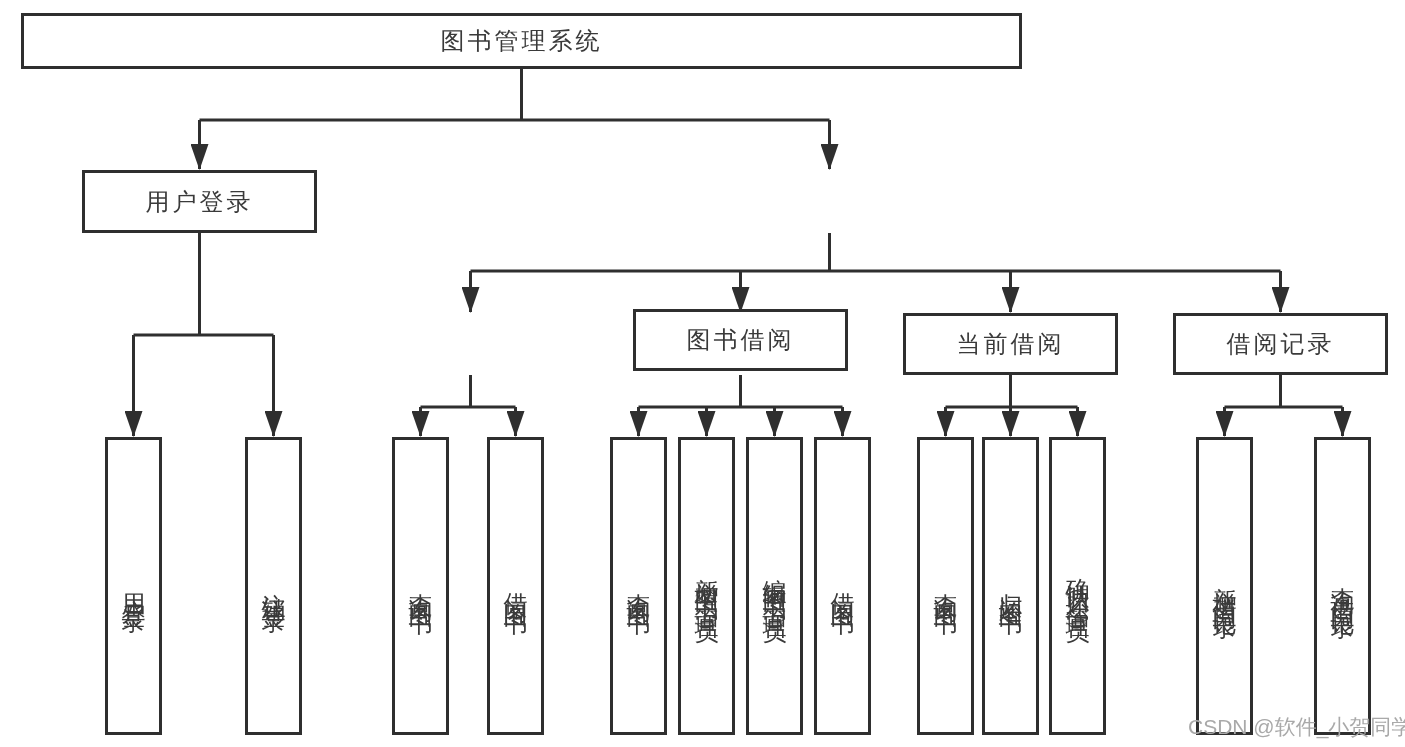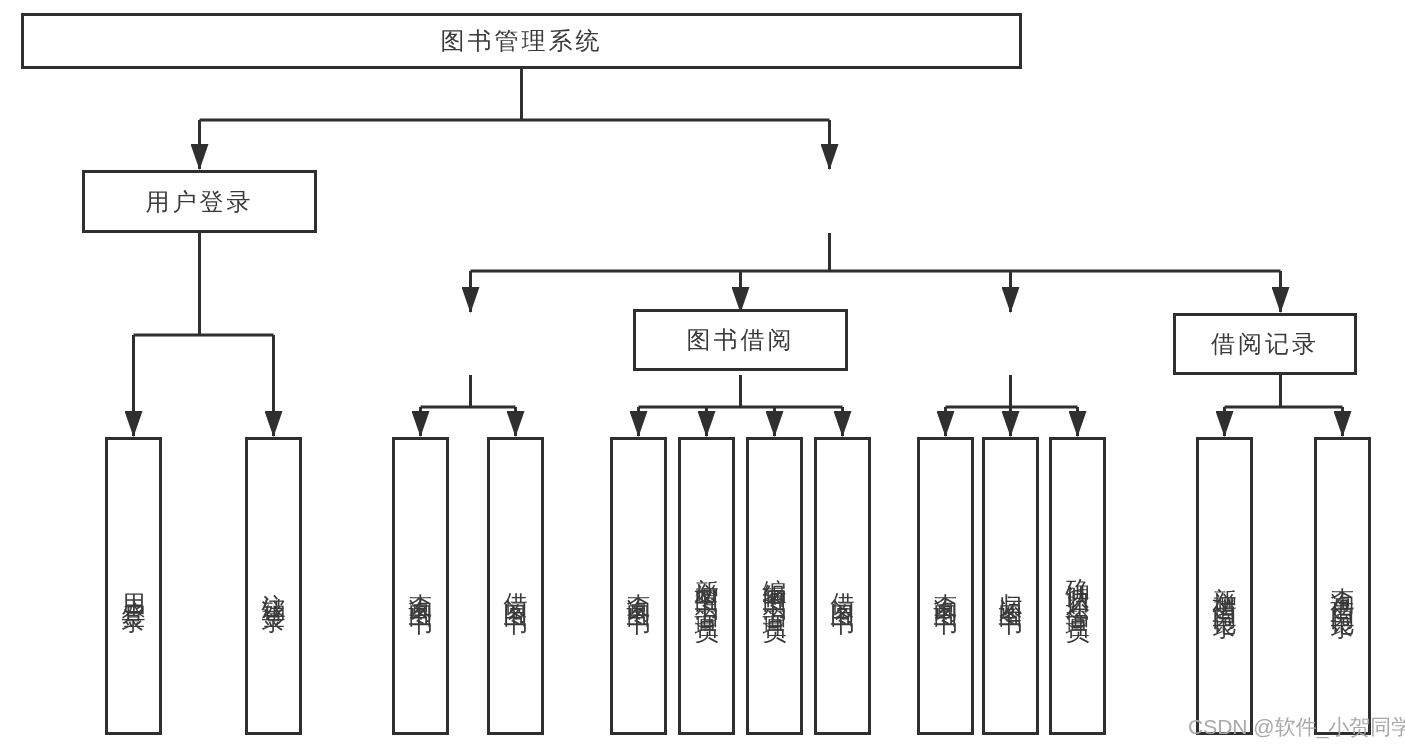--- a/index.html
+++ b/index.html
@@ -110,21 +110,24 @@
     <span>图书管理系统</span>
   </div>
 
   <div class="box h" style="left:82px;top:170px;width:235px;height:63px">
     <span>用户登录</span>
   </div>
 
   <div class="box h" style="left:633px;top:309px;width:215px;height:62px">
     <span>图书借阅</span>
   </div>
-  <div class="box h" style="left:1173px;top:313px;width:184px;height:62px">
+  <div class="box h" style="left:903px;top:313px;width:215px;height:62px">
+    <span>当前借阅</span>
+  </div>
+  <div class="box h" style="left:1173px;top:313px;width:215px;height:62px">
     <span>借阅记录</span>
   </div>
 
   <div class="box v" style="left:105px">
     <span>用户登录</span>
   </div>
   <div class="box v" style="left:245px">
     <span>注销登录</span>
   </div>
 

